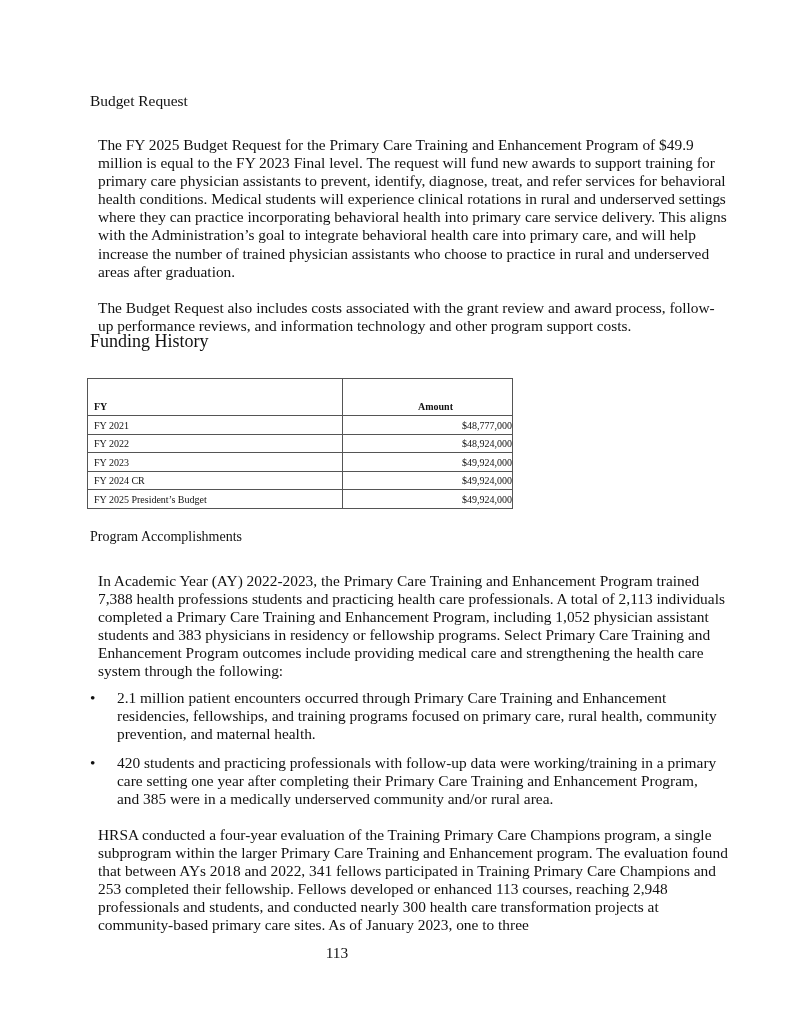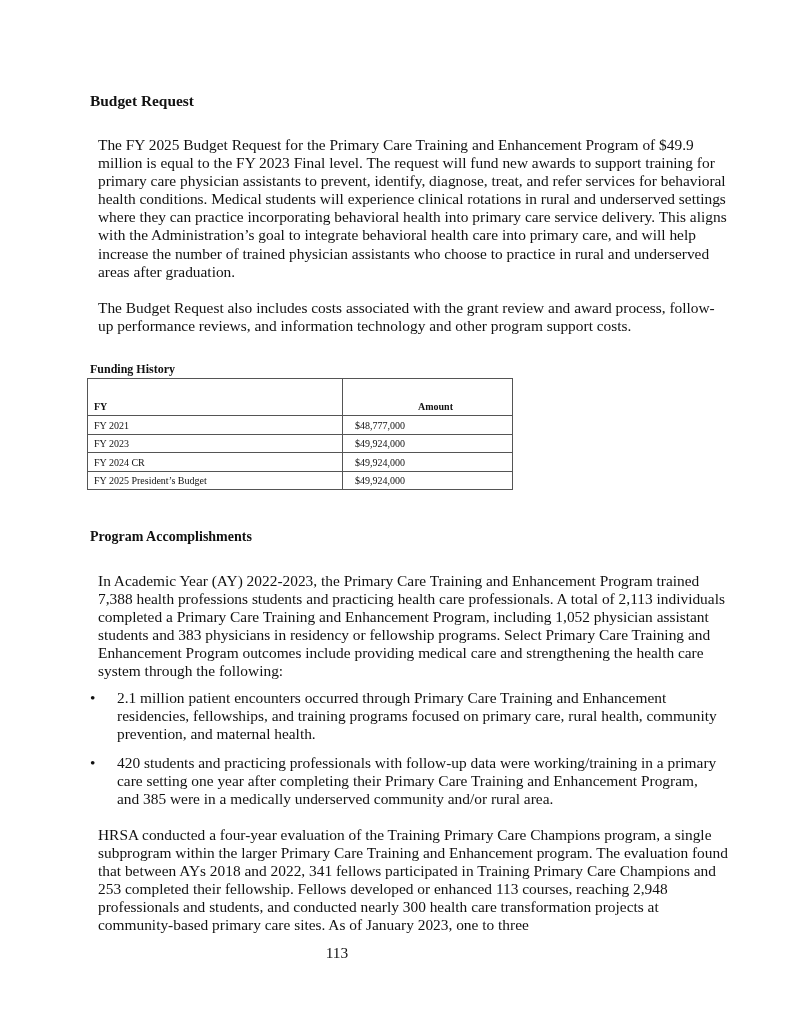--- a/index.html
+++ b/index.html
@@ -5,67 +5,71 @@
   html, body { margin: 0; padding: 0; background: #ffffff; }
   body {
     width: 791px; height: 1024px; position: relative; overflow: hidden;
     font-family: "Liberation Serif", "DejaVu Serif", serif;
     color: #111111;
     font-size: 15.4px;
     line-height: 18.1px;
   }
   .page { position: absolute; left: 0; top: 0; width: 791px; height: 1024px; }
   .block { position: absolute; left: 90px; width: 630px; margin: 8px; }
-  .heading { font-weight: bold; }
+  .heading { font-weight: normal; }
   p { margin: 0; }
   .para { text-align: left; }
   table.funding {
     position: absolute; left: 87px; top: 378px;
     border-collapse: collapse; width: 426px;
     font-size: 10px; line-height: 17px;
   }
   table.funding td, table.funding th {
     border: 1px solid #555555;
     padding: 0 0 0 6px;
     height: 17.5px;
     vertical-align: bottom;
   }
   table.funding th { font-weight: bold; height: 36px; }
   table.funding th.col-fy { text-align: left; width: 248px; }
   table.funding th.col-amt { text-align: center; padding-left: 16px; }
-  table.funding td.amt { text-align: left; padding-left: 12px; }
+  table.funding td.amt { text-align: right; padding-left: 12px; }
   ul.bullets { list-style: none; margin: 0; padding: 0; }
   ul.bullets li { position: relative; padding-left: 27px; margin-bottom: 11px; }
   ul.bullets li .bullet { position: absolute; left: 0; top: 0; }
   .page-number { position: absolute; top: 944px; left: 0; width: 674px; text-align: center; }
 </style>
 </head>
 <body>
 
 <div class="page">
 
   <h3 class="block heading" style="top:92px; font-size:15.4px; margin:0;">Budget Request</h3>
 
   <p class="block para" style="top:128px;">The FY 2025 Budget Request for the Primary Care Training and Enhancement Program of $49.9 million is equal to the FY 2023 Final level. The request will fund new awards to support training for primary care physician assistants to prevent, identify, diagnose, treat, and refer services for behavioral health conditions. Medical students will experience clinical rotations in rural and underserved settings where they can practice incorporating behavioral health into primary care service delivery. This aligns with the Administration’s goal to integrate behavioral health care into primary care, and will help increase the number of trained physician assistants who choose to practice in rural and underserved areas after graduation.</p>
 
   <p class="block para" style="top:291px;">The Budget Request also includes costs associated with the grant review and award process, follow-up performance reviews, and information technology and other program support costs.</p>
 
-  <h3 class="block heading" style="top:360px; font-size:12px; margin:0;">Funding History</h3>
+  <h3 class="block heading" style="top:332px; font-size:18px; margin:0;">Funding History</h3>
 
   <table class="funding">
     <thead>
       <tr>
         <th class="col-fy">FY</th>
         <th class="col-amt">Amount</th>
       </tr>
     </thead>
     <tbody>
       <tr>
         <td>FY 2021</td>
         <td class="amt">$48,777,000</td>
+      </tr>
+      <tr>
+        <td>FY 2022</td>
+        <td class="amt">$48,924,000</td>
       </tr>
       <tr>
         <td>FY 2023</td>
         <td class="amt">$49,924,000</td>
       </tr>
       <tr>
         <td>FY 2024 CR</td>
         <td class="amt">$49,924,000</td>
       </tr>
       <tr>

